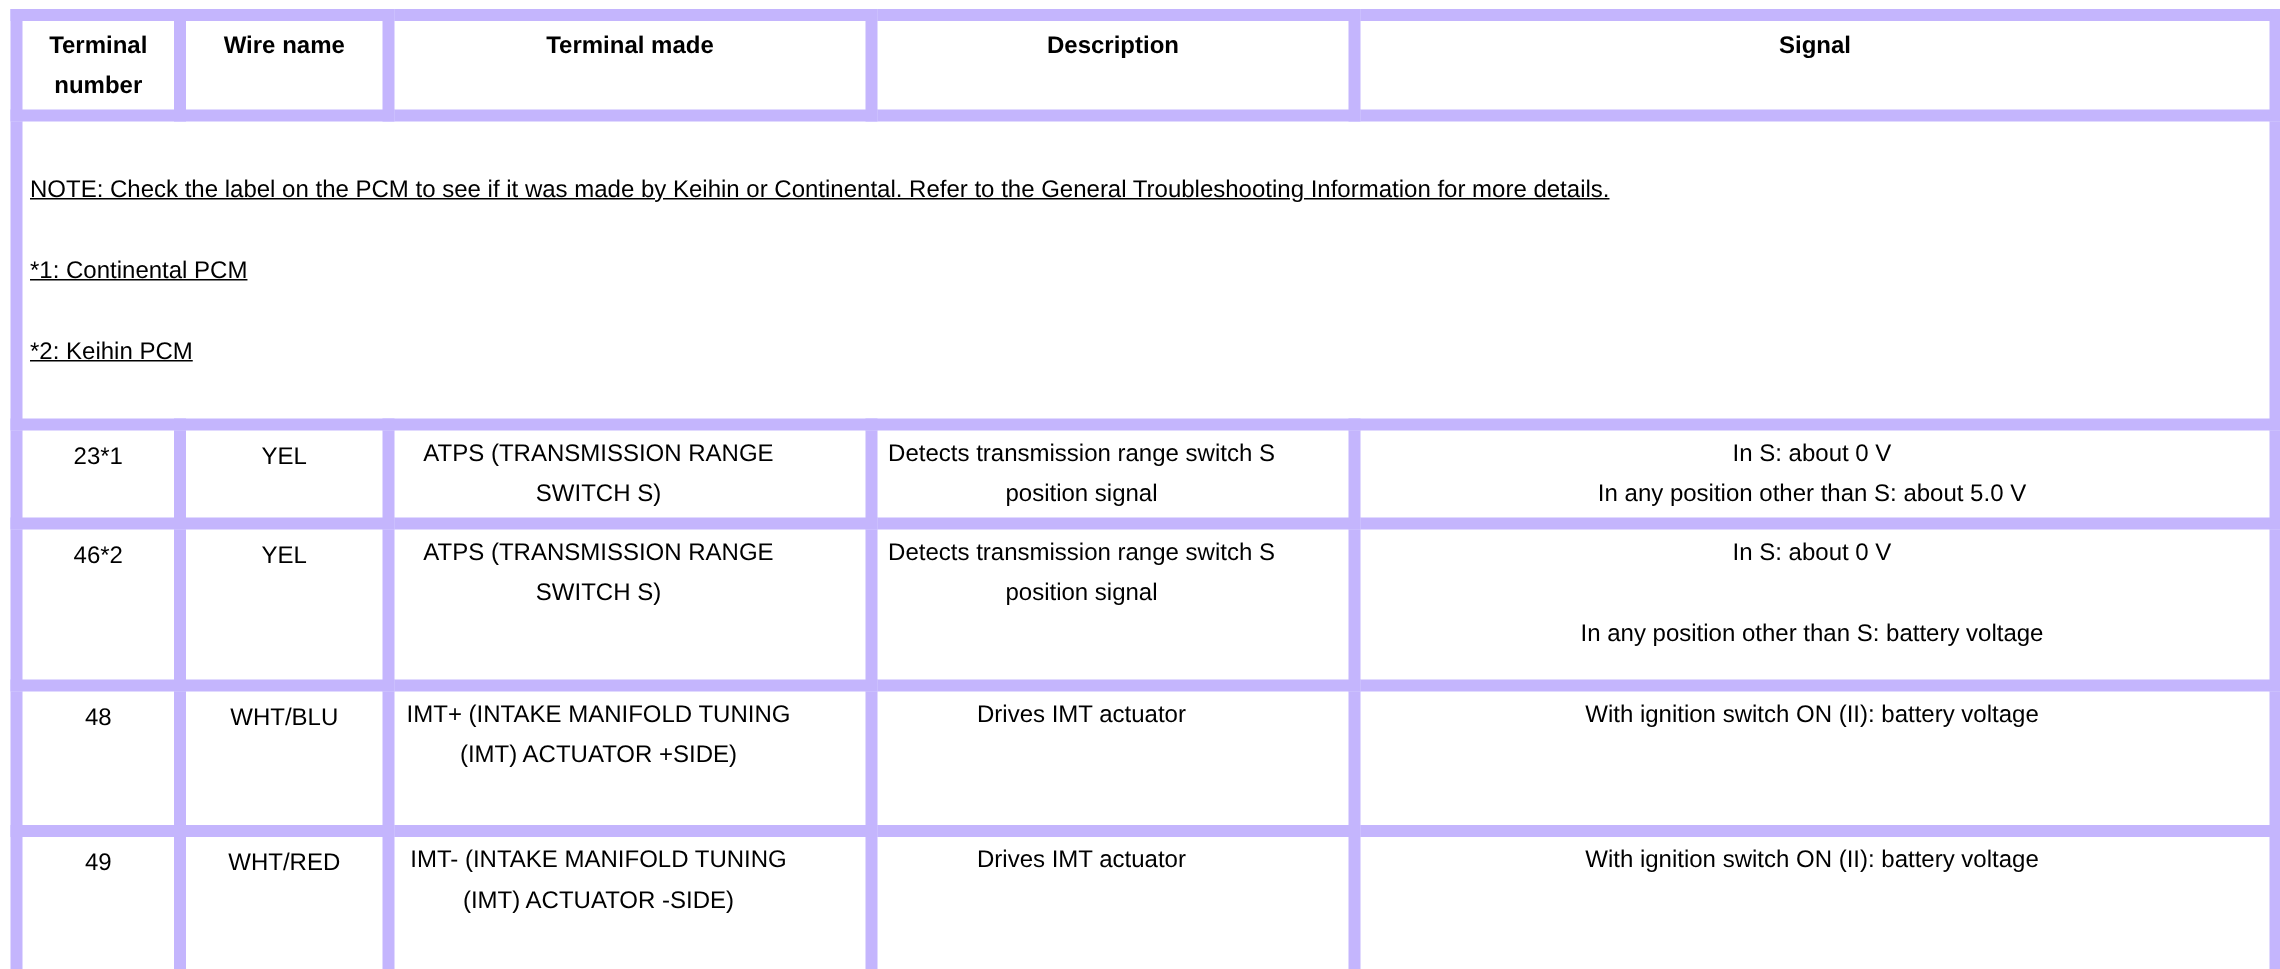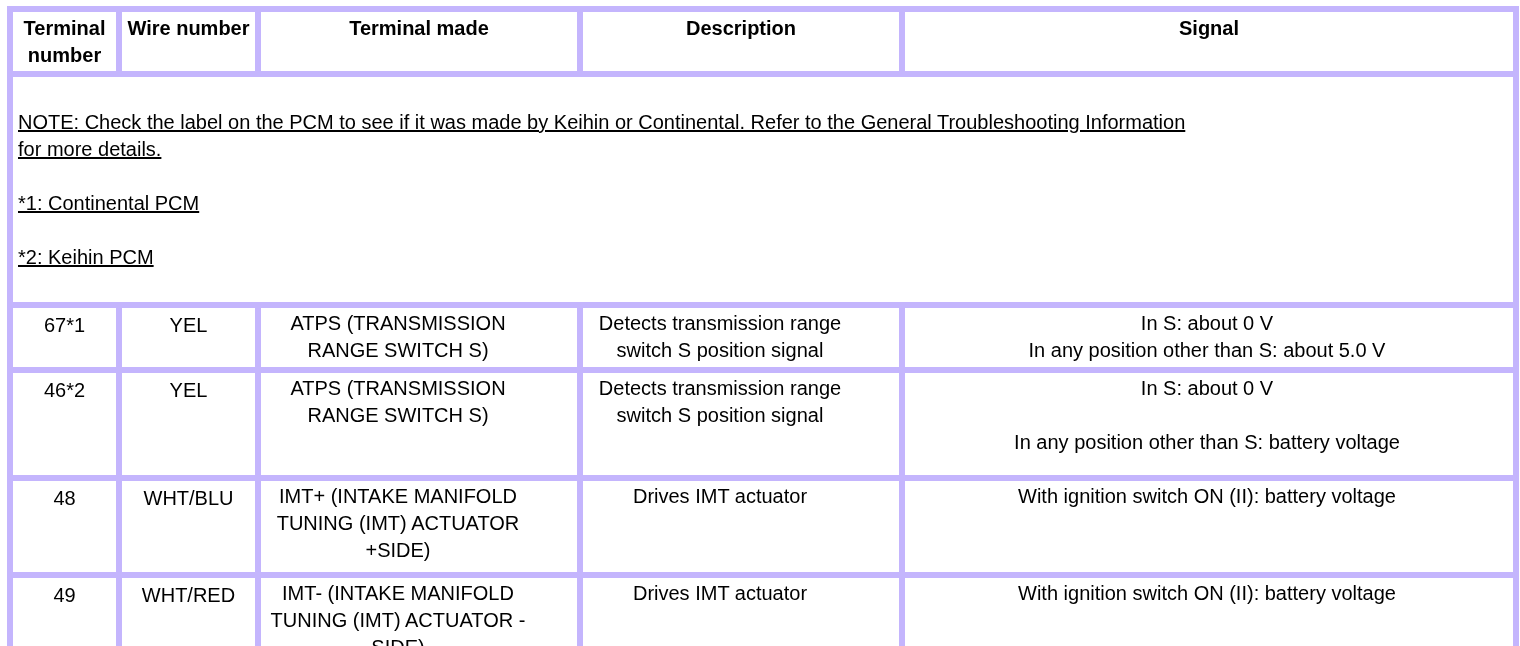--- a/index.html
+++ b/index.html
@@ -18,23 +18,23 @@
     padding: 6px 7px 5px 7px;
     background: #ffffff;
   }
   table.terminal-table {
     width: 1506px;
     table-layout: fixed;
     border-collapse: collapse;
     background: #ffffff;
   }
   table.terminal-table td, table.terminal-table th {
-    border: 6px solid #c4b5fd;
+    border: 8px solid #c4b5fd;
     vertical-align: top;
-    font-size: 20px;
+    font-size: 16px;
     line-height: 27px;
     overflow: hidden;
     box-sizing: border-box;
   }
   
   table.terminal-table {
     border: 4px solid #000000;
   }
   th.hdr {
     font-weight: bold;
@@ -83,38 +83,38 @@
     <colgroup>
       <col style="width:109px">
       <col style="width:139px">
       <col style="width:322px">
       <col style="width:322px">
       <col style="width:614px">
     </colgroup>
     <thead>
       <tr>
         <th class="hdr">Terminal number</th>
-        <th class="hdr">Wire number</th>
+        <th class="hdr">Wire name</th>
         <th class="hdr">Terminal made</th>
         <th class="hdr">Description</th>
         <th class="hdr">Signal</th>
       </tr>
     </thead>
     <tbody>
       <tr style="height:177px">
         <td class="note-cell" colspan="5">
           <span class="note-text">NOTE: Check the label on the PCM to see if it was made by Keihin or Continental. Refer to the General Troubleshooting Information for more details.
 
 *1: Continental PCM
 
 *2: Keihin PCM</span>
         </td>
       </tr>
       <tr class="r1">
-        <td class="c-num">67*1</td>
+        <td class="c-num">23*1</td>
         <td class="c-wire">YEL</td>
         <td class="c-name">ATPS (TRANSMISSION RANGE SWITCH S)</td>
         <td class="c-desc">Detects transmission range switch S position signal</td>
         <td class="c-sig">In S: about 0 V
 In any position other than S: about 5.0 V</td>
       </tr>
       <tr class="r2">
         <td class="c-num">46*2</td>
         <td class="c-wire">YEL</td>
         <td class="c-name">ATPS (TRANSMISSION RANGE SWITCH S)</td>

